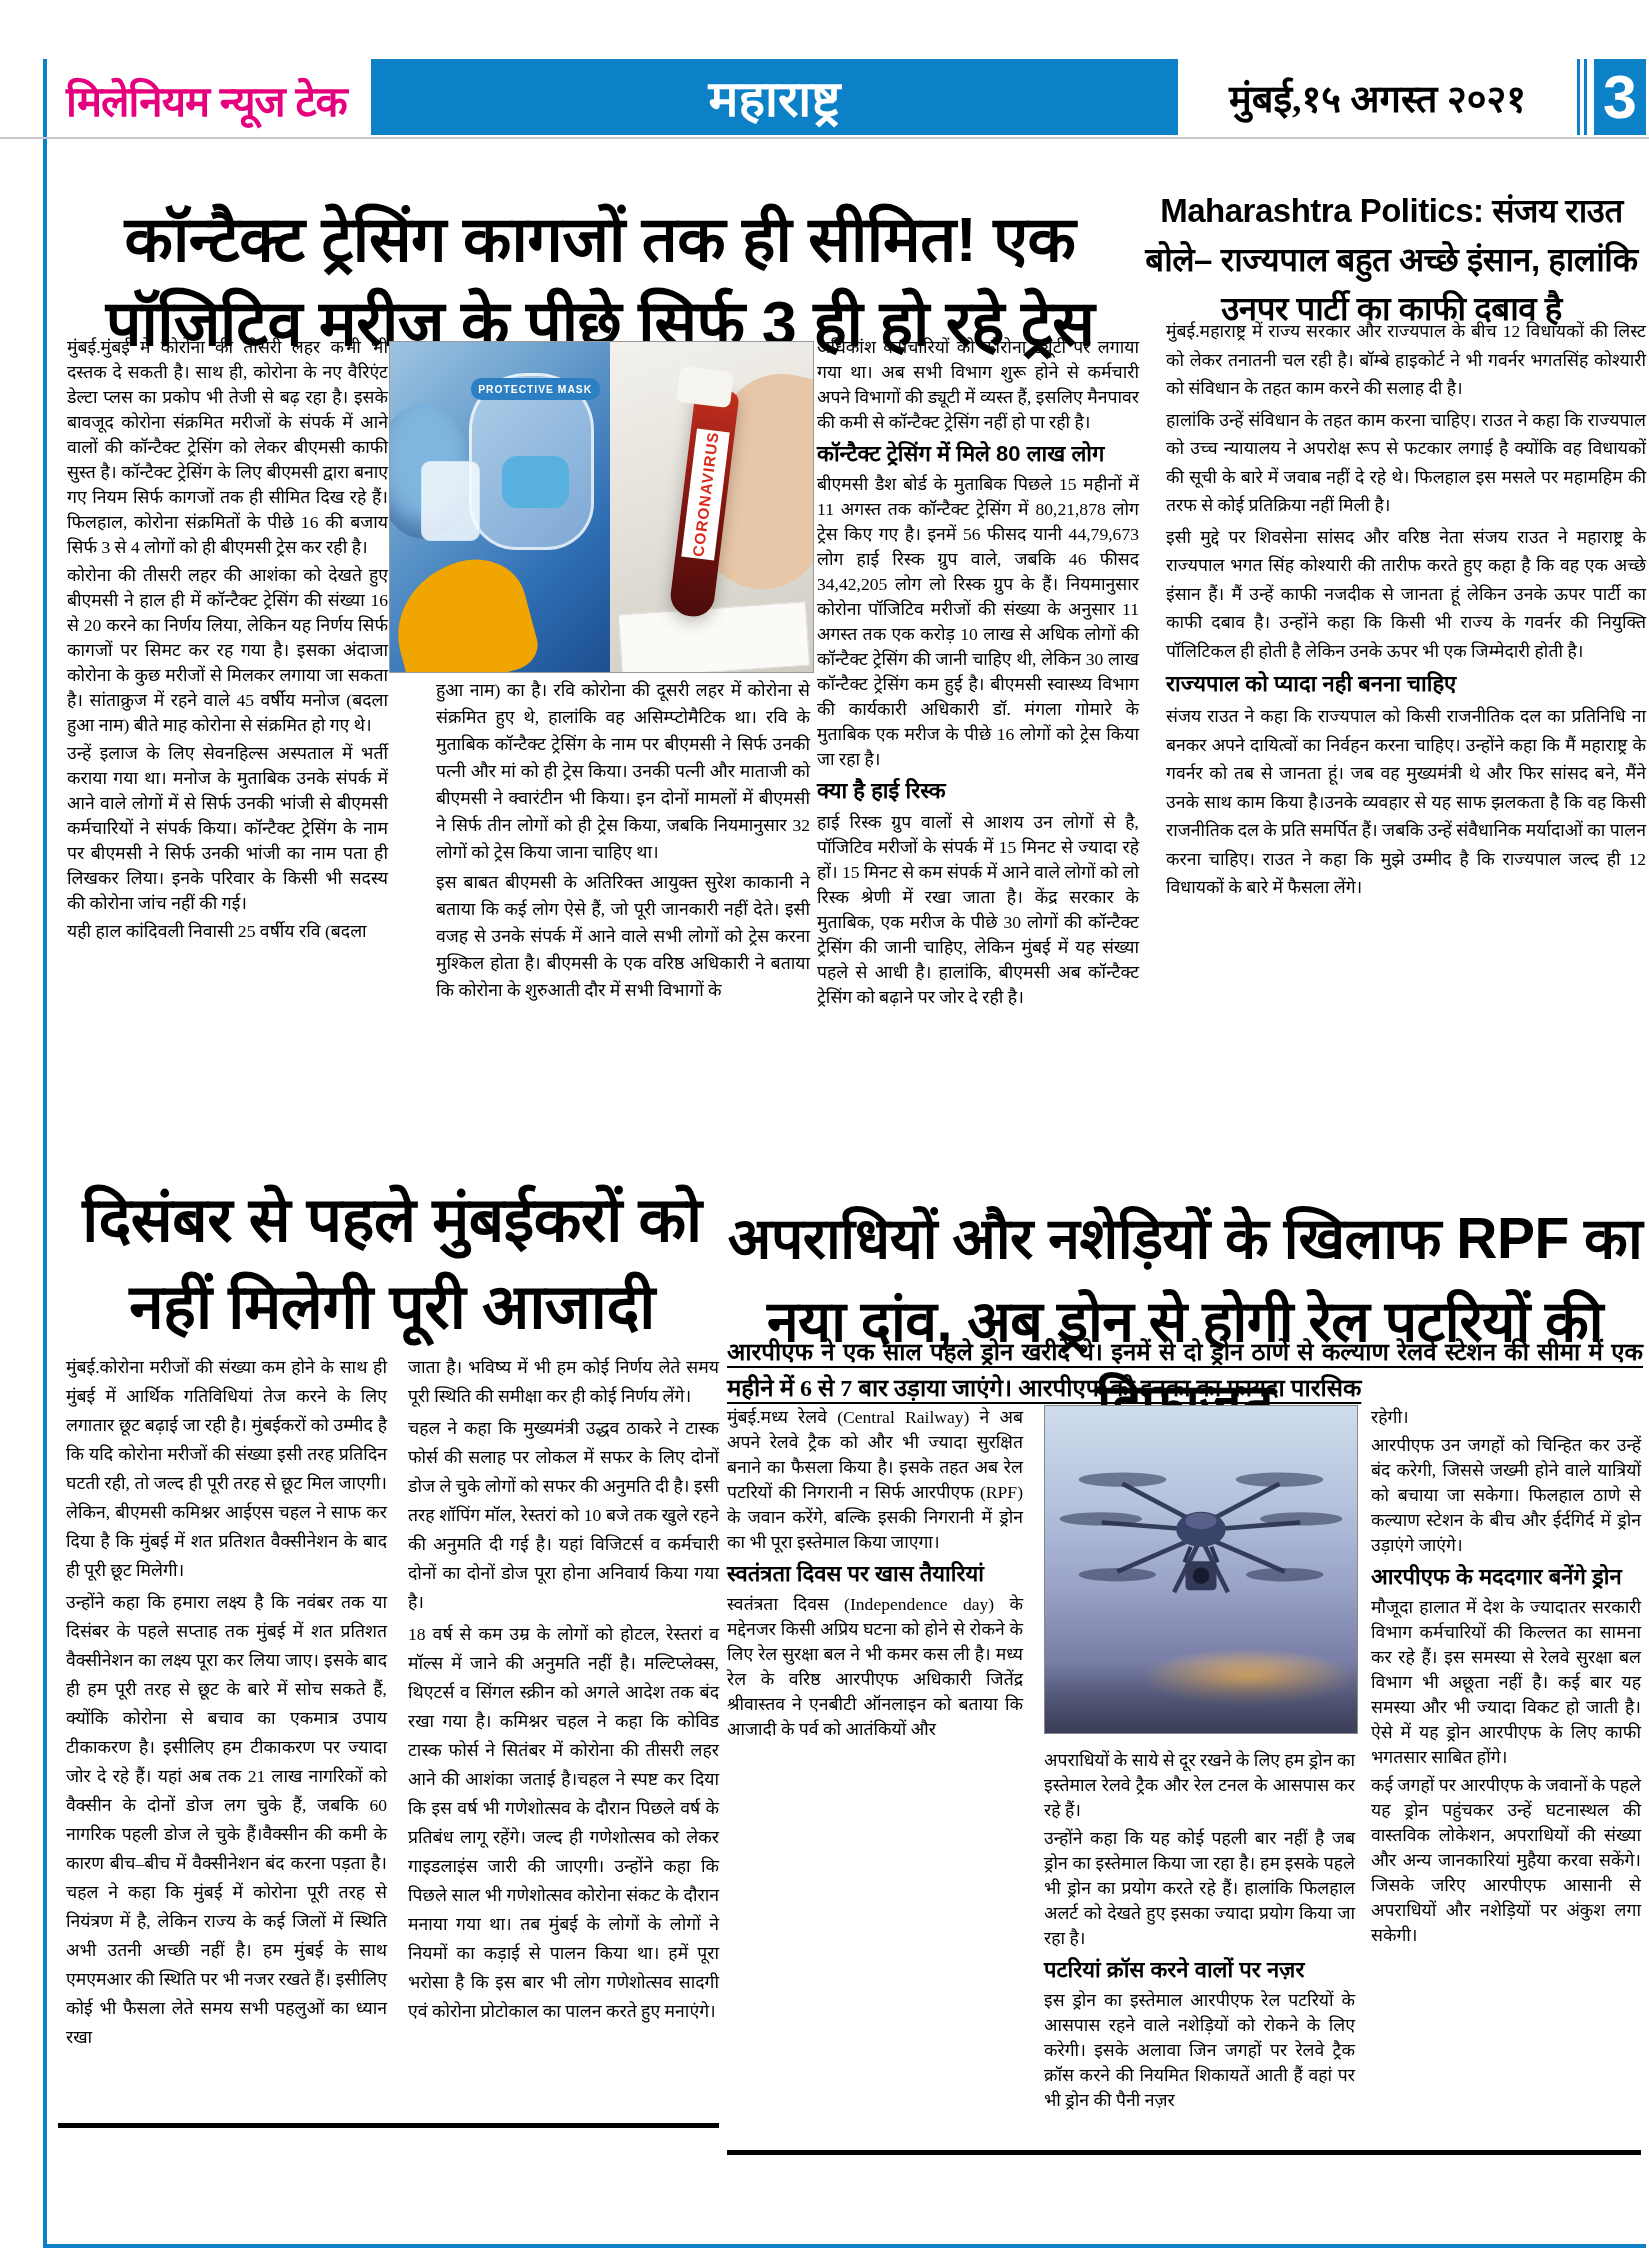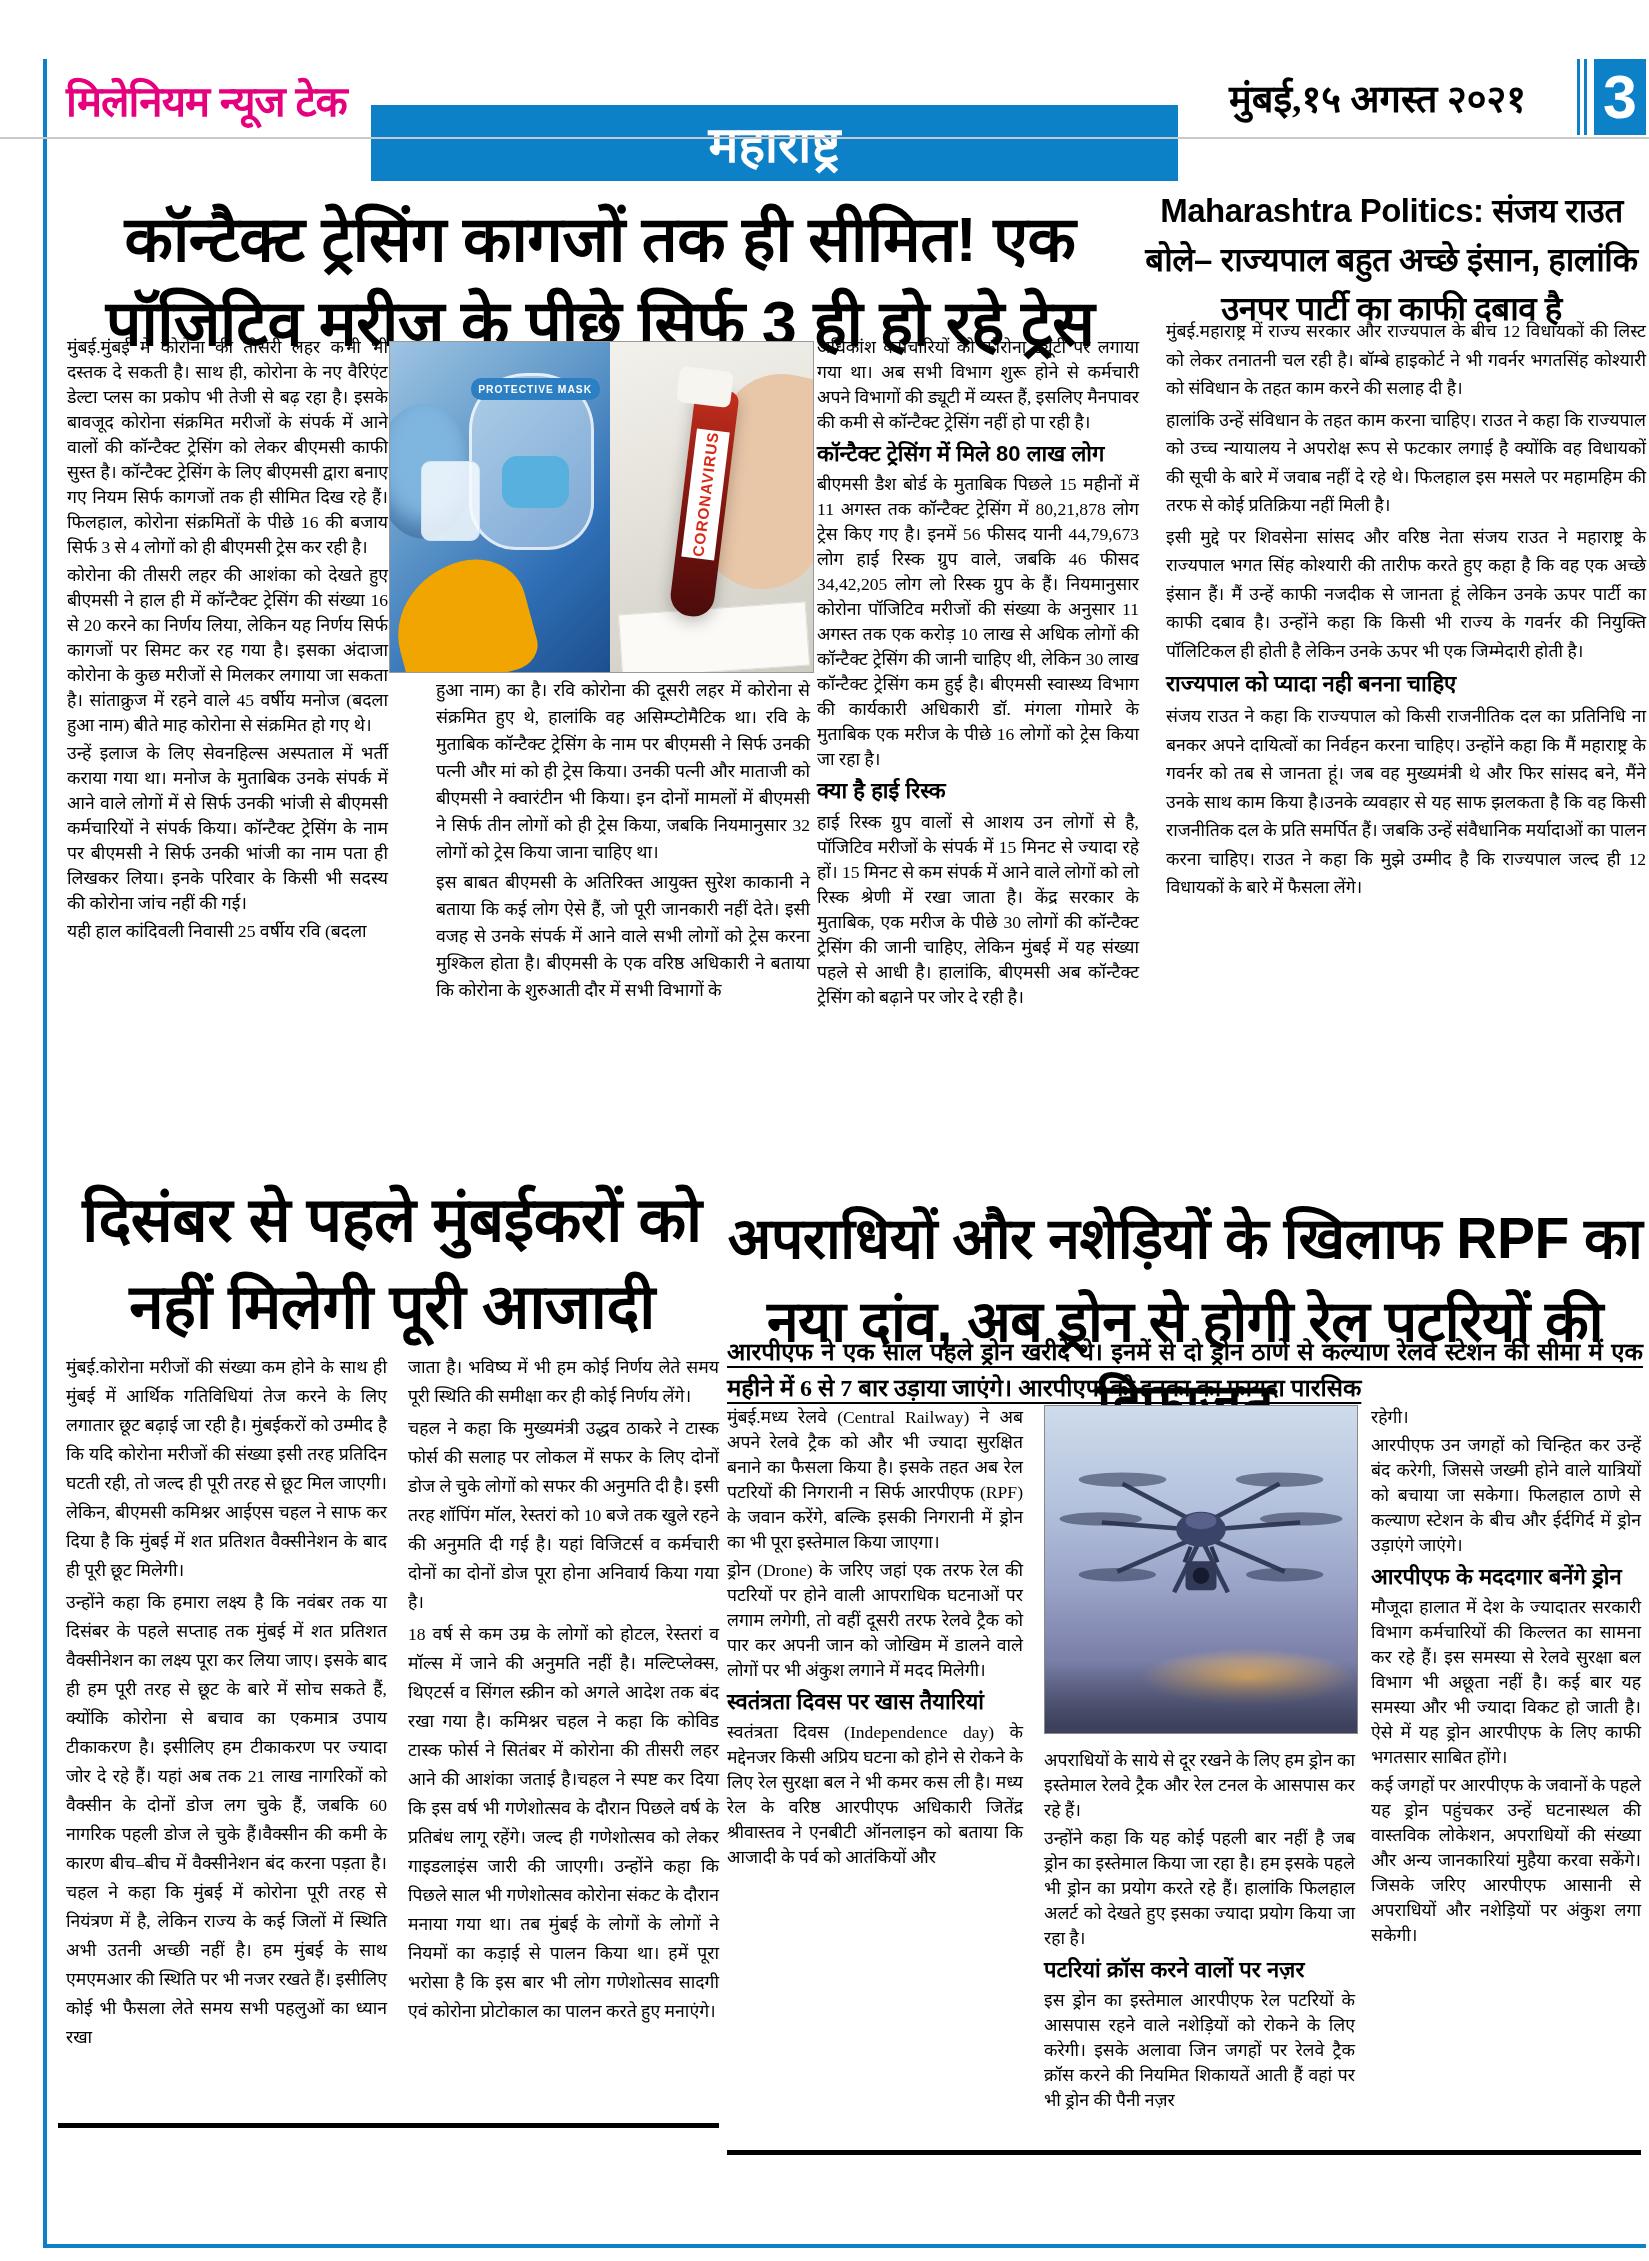--- a/index.html
+++ b/index.html
@@ -4,21 +4,21 @@
 <style>
   html,body{margin:0;padding:0;background:#e8e8e8;}
   .page{position:relative;width:1650px;height:2261px;background:#ffffff;overflow:hidden;
         font-family:"Liberation Serif","DejaVu Serif",serif;color:#000;}
   .abs{position:absolute;}
   
   .masthead{left:66px;top:63px;width:300px;height:72px;display:flex;align-items:center;
             font-family:"Liberation Sans","DejaVu Sans",sans-serif;font-weight:800;
             font-size:42px;color:#e5007d;letter-spacing:-1px;}
   .section-band{left:371px;top:59px;width:807px;height:76px;background:#0d81c8;
-            display:flex;align-items:center;justify-content:center;margin-top:46px;}
+            display:flex;align-items:center;justify-content:center;}
   .section-band span{font-family:"Liberation Sans","DejaVu Sans",sans-serif;font-weight:800;
             font-size:50px;color:#fff;}
   .date-box{left:1182px;top:59px;width:391px;height:76px;background:#fff;
             display:flex;align-items:center;justify-content:center;
             font-weight:700;font-size:38px;color:#000000;}
   .pageno-line{top:59px;width:3.1px;height:76px;background:#0d81c8;}
   .pageno-box{left:1594px;top:59px;width:52px;height:76px;background:#0d81c8;
             display:flex;align-items:center;justify-content:center;
             font-family:"Liberation Sans","DejaVu Sans",sans-serif;
             font-weight:800;font-size:61px;color:#fff;}
@@ -206,21 +206,20 @@
       <ellipse cx="302" cy="222" rx="30" ry="16" fill="#59618a"></ellipse>
       <rect x="272" y="300" width="60" height="56" rx="8" fill="#323a58"></rect>
       <circle cx="302" cy="328" r="16" fill="#151a2e"></circle>
       <line x1="282" y1="272" x2="270" y2="302" stroke="#2a3350" stroke-width="8"></line>
       <line x1="322" y1="272" x2="334" y2="302" stroke="#2a3350" stroke-width="8"></line>
     </svg>
   </div>
 
   <div class="abs col lh48 c-ra">
     <p>मुंबई.मध्य रेलवे (Central Railway) ने अब अपने रेलवे ट्रैक को और भी ज्यादा सुरक्षित बनाने का फैसला किया है। इसके तहत अब रेल पटरियों की निगरानी न सिर्फ आरपीएफ (RPF) के जवान करेंगे, बल्कि इसकी निगरानी में ड्रोन का भी पूरा इस्तेमाल किया जाएगा।</p>
-    <p>ड्रोन (Drone) के जरिए जहां एक तरफ रेल की पटरियों पर होने वाली आपराधिक घटनाओं पर लगाम लगेगी, तो वहीं दूसरी तरफ रेलवे ट्रैक को पार कर अपनी जान को जोखिम में डालने वाले लोगों पर भी अंकुश लगाने में मदद मिलेगी।</p>
     <div class="subhead">स्वतंत्रता दिवस पर खास तैयारियां</div>
     <p>स्वतंत्रता दिवस (Independence day) के मद्देनजर किसी अप्रिय घटना को होने से रोकने के लिए रेल सुरक्षा बल ने भी कमर कस ली है। मध्य रेल के वरिष्ठ आरपीएफ अधिकारी जितेंद्र श्रीवास्तव ने एनबीटी ऑनलाइन को बताया कि आजादी के पर्व को आतंकियों और</p>
   </div>
 
   <div class="abs col lh48 c-rb">
     <p>अपराधियों के साये से दूर रखने के लिए हम ड्रोन का इस्तेमाल रेलवे ट्रैक और रेल टनल के आसपास कर रहे हैं।</p>
     <p>उन्होंने कहा कि यह कोई पहली बार नहीं है जब ड्रोन का इस्तेमाल किया जा रहा है। हम इसके पहले भी ड्रोन का प्रयोग करते रहे हैं। हालांकि फिलहाल अलर्ट को देखते हुए इसका ज्यादा प्रयोग किया जा रहा है।</p>
     <div class="subhead">पटरियां क्रॉस करने वालों पर नज़र</div>
     <p>इस ड्रोन का इस्तेमाल आरपीएफ रेल पटरियों के आसपास रहने वाले नशेड़ियों को रोकने के लिए करेगी। इसके अलावा जिन जगहों पर रेलवे ट्रैक क्रॉस करने की नियमित शिकायतें आती हैं वहां पर भी ड्रोन की पैनी नज़र</p>
   </div>

